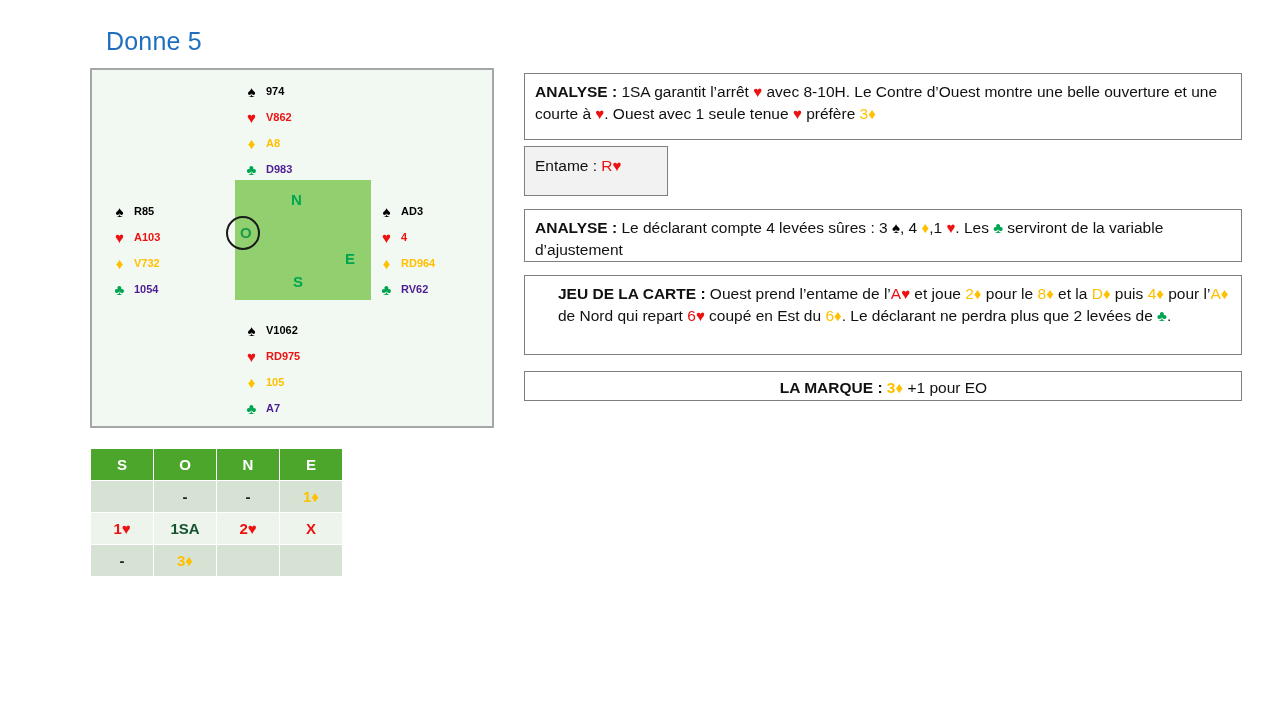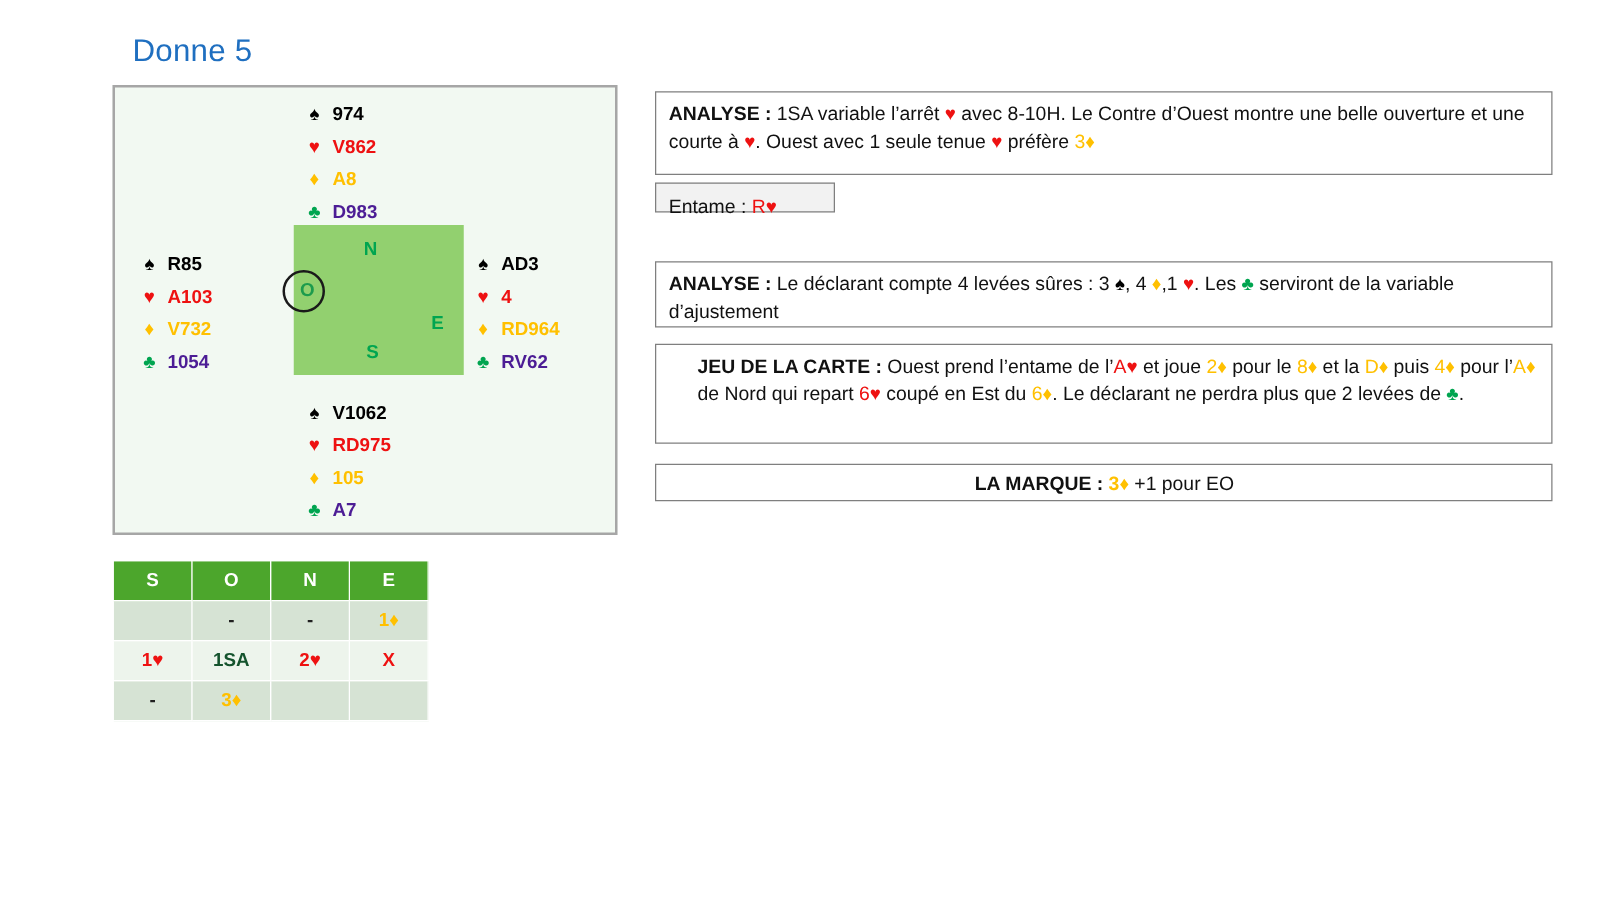--- a/index.html
+++ b/index.html
@@ -48,21 +48,21 @@
   }
   .suit {
     font-size: 15px;
     width: 15px;
     display: inline-block;
     text-align: center;
     margin-right: 7px;
     line-height: 1;
   }
   .cards {
-    font-size: 15px;
+    font-size: 11px;
     font-weight: bold;
     line-height: 1;
   }
   .s-spade  { color: #000000; }
   .s-heart  { color: #EE1111; }
   .s-diam   { color: #FFC000; }
   .s-club   { color: #00A550; }
 
   .c-spade  { color: #000000; }
   .c-heart  { color: #EE1111; }
@@ -138,21 +138,21 @@
     border: 1px solid #7F7F7F;
     background: #FFFFFF;
     box-sizing: border-box;
     font-size: 15.5px;
     line-height: 1.45;
     color: #111111;
     padding: 7px 9px 7px 10px;
   }
   .panel b { font-weight: bold; }
   #panel-encheres { left: 524px; top: 73px;  width: 718px; height: 67px; }
-  #panel-entame   { left: 524px; top: 146px; width: 144px; height: 24px;
+  #panel-entame   { left: 524px; top: 146px; width: 144px; height: 50px;
                     background: #F2F2F2; padding-top: 8px; }
   #panel-analyse  { left: 524px; top: 209px; width: 718px; height: 53px; }
   #panel-jeu      { left: 524px; top: 275px; width: 718px; height: 80px; padding-left: 33px; }
   #panel-marque   { left: 524px; top: 371px; width: 718px; height: 30px;
                     padding-top: 5px; text-align: center; }
 
   .sym { font-size: 15px; line-height: 1; }
   .nowrap { white-space: nowrap; }
 </style>
 </head>
@@ -272,21 +272,21 @@
       <tr class="row-dark">
         <td><span class="bid-dash">-</span></td>
         <td><span class="c-diam">3</span><span class="sym c-diam">♦</span></td>
         <td></td>
         <td></td>
       </tr>
     </tbody>
 </table>
 
 <div class="panel" id="panel-encheres">
-  <b>ANALYSE :</b><span> 1SA variable l’arrêt </span><span class="sym s-heart">♥</span><span> avec 8-10H. Le Contre d’Ouest montre une belle ouverture et une courte à </span><span class="sym s-heart">♥</span><span>. Ouest avec 1 seule tenue </span><span class="sym s-heart">♥</span><span> préfère </span><span class="nowrap"><span class="c-diam">3</span><span class="sym s-diam">♦</span></span>
+  <b>ANALYSE :</b><span> 1SA garantit l’arrêt </span><span class="sym s-heart">♥</span><span> avec 8-10H. Le Contre d’Ouest montre une belle ouverture et une courte à </span><span class="sym s-heart">♥</span><span>. Ouest avec 1 seule tenue </span><span class="sym s-heart">♥</span><span> préfère </span><span class="nowrap"><span class="c-diam">3</span><span class="sym s-diam">♦</span></span>
 </div>
 
 <div class="panel" id="panel-entame">
   <span>Entame : </span><span class="c-heart">R</span><span class="sym s-heart">♥</span>
 </div>
 
 <div class="panel" id="panel-analyse">
   <b>ANALYSE :</b><span> Le déclarant compte 4 levées sûres : 3 </span><span class="sym s-spade">♠</span><span>, 4 </span><span class="sym s-diam">♦</span><span>,1 </span><span class="sym s-heart">♥</span><span>. Les </span><span class="sym s-club">♣</span><span> serviront de la variable d’ajustement</span>
 </div>
 

